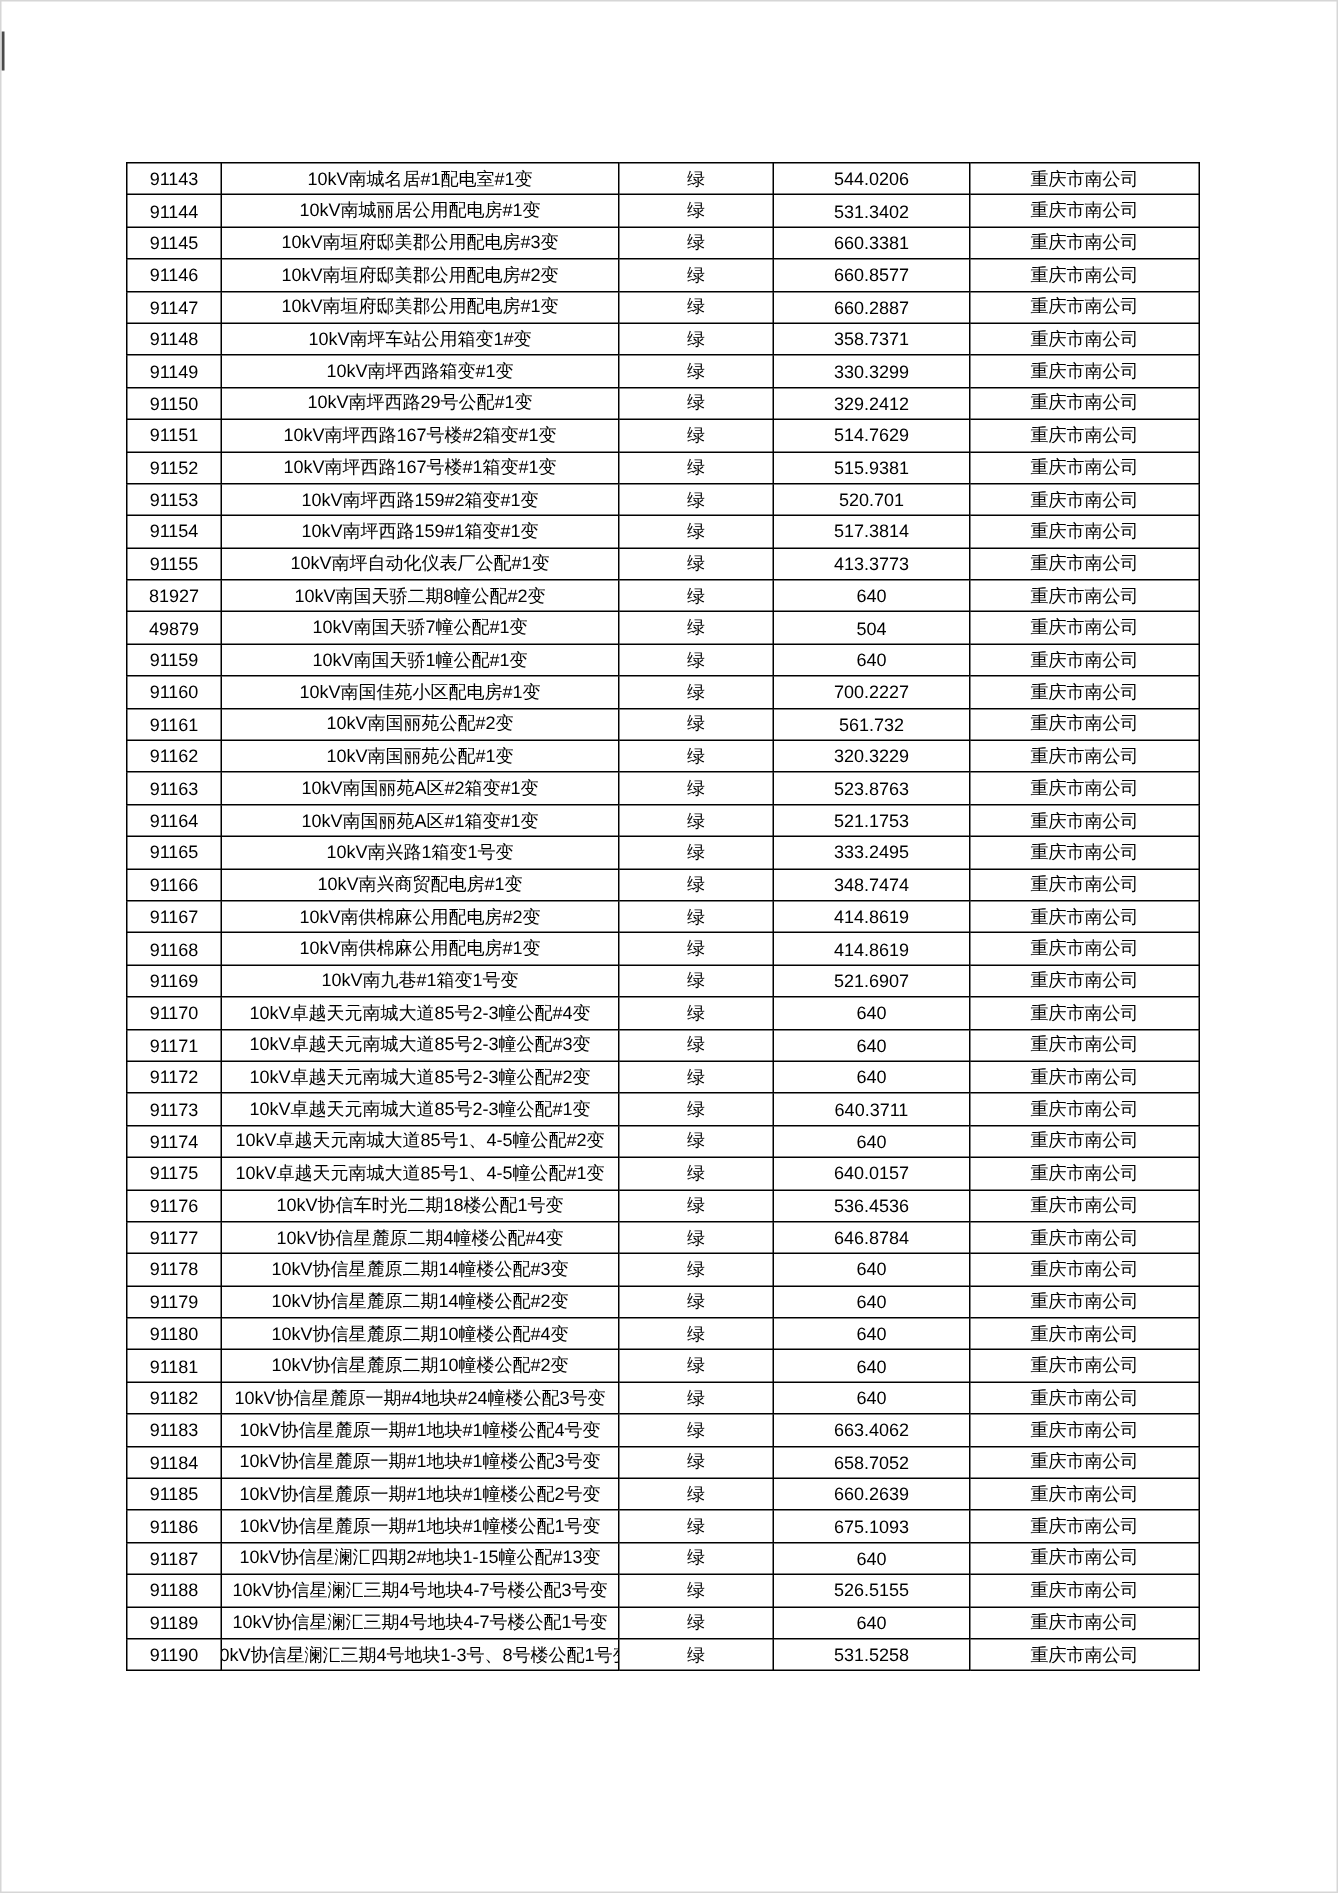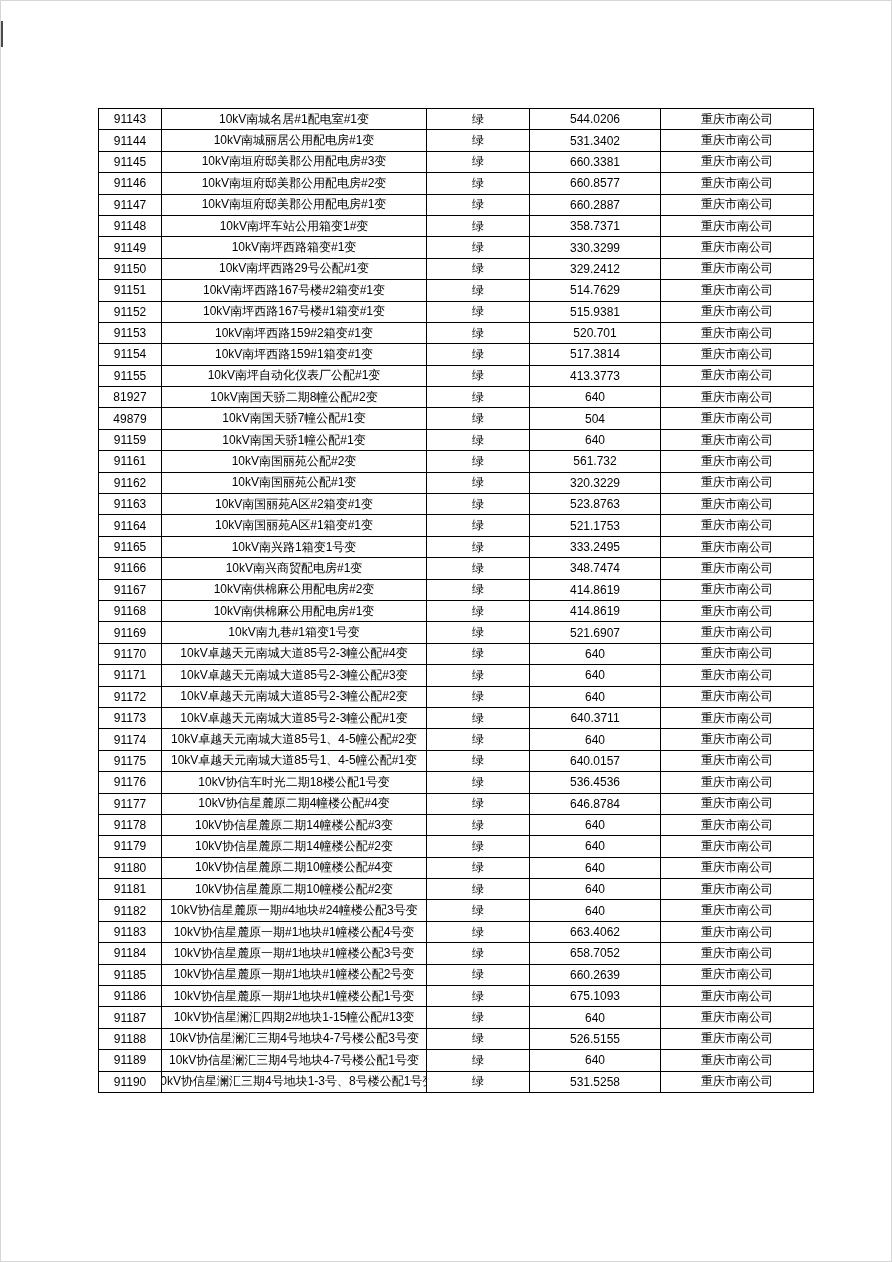--- a/index.html
+++ b/index.html
@@ -20,21 +20,21 @@
   .scan-artifact {
     position: absolute;
     left: 0;
     top: 20px;
     width: 2px;
     height: 26px;
     background: #4a4a4a;
   }
   table.data-table {
     position: absolute;
-    left: 97px;
+    left: 83px;
     top: 107px;
     width: 715px;
     border-collapse: collapse;
     table-layout: fixed;
     padding-left: 43px;
   }
   table.data-table td {
     border: 1px solid #000000;
     height: 20.4px;
     padding: 0;
@@ -502,20 +502,47 @@
           </td>
           <td class="col-company">
             <div class="cellwrap">
               <span>重庆市南公司</span>
             </div>
           </td>
         </tr>
         <tr>
           <td class="col-id">
             <div class="cellwrap">
+              <span>91160</span>
+            </div>
+          </td>
+          <td class="col-name">
+            <div class="cellwrap">
+              <span>10kV南国佳苑小区配电房#1变</span>
+            </div>
+          </td>
+          <td class="col-status">
+            <div class="cellwrap">
+              <span>绿</span>
+            </div>
+          </td>
+          <td class="col-value">
+            <div class="cellwrap">
+              <span>700.2227</span>
+            </div>
+          </td>
+          <td class="col-company">
+            <div class="cellwrap">
+              <span>重庆市南公司</span>
+            </div>
+          </td>
+        </tr>
+        <tr>
+          <td class="col-id">
+            <div class="cellwrap">
               <span>91161</span>
             </div>
           </td>
           <td class="col-name">
             <div class="cellwrap">
               <span>10kV南国丽苑公配#2变</span>
             </div>
           </td>
           <td class="col-status">
             <div class="cellwrap">

